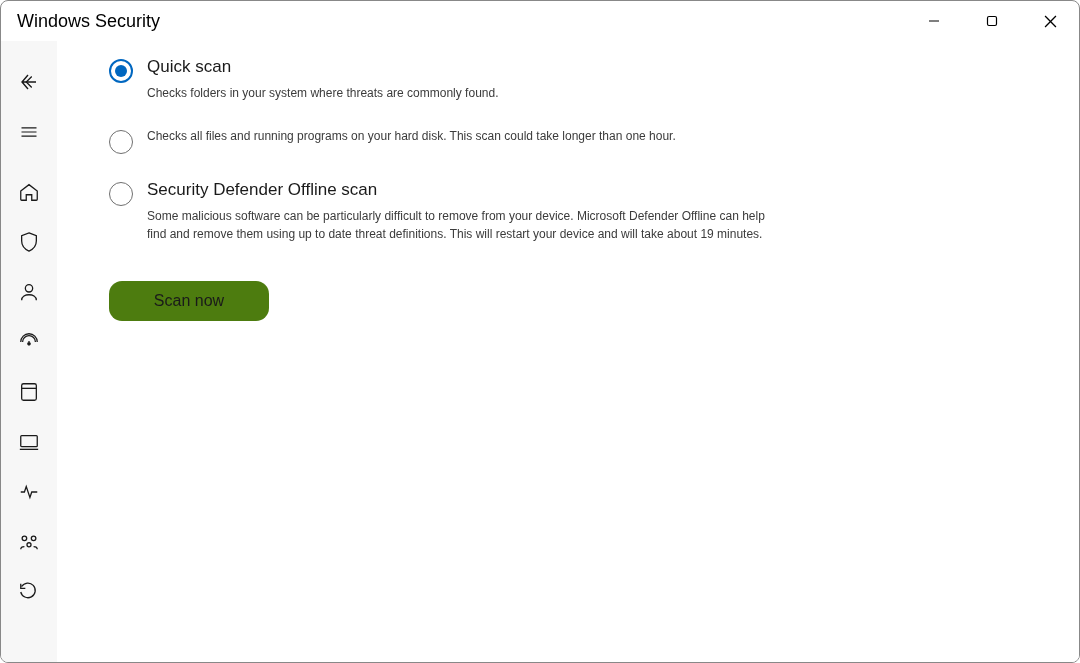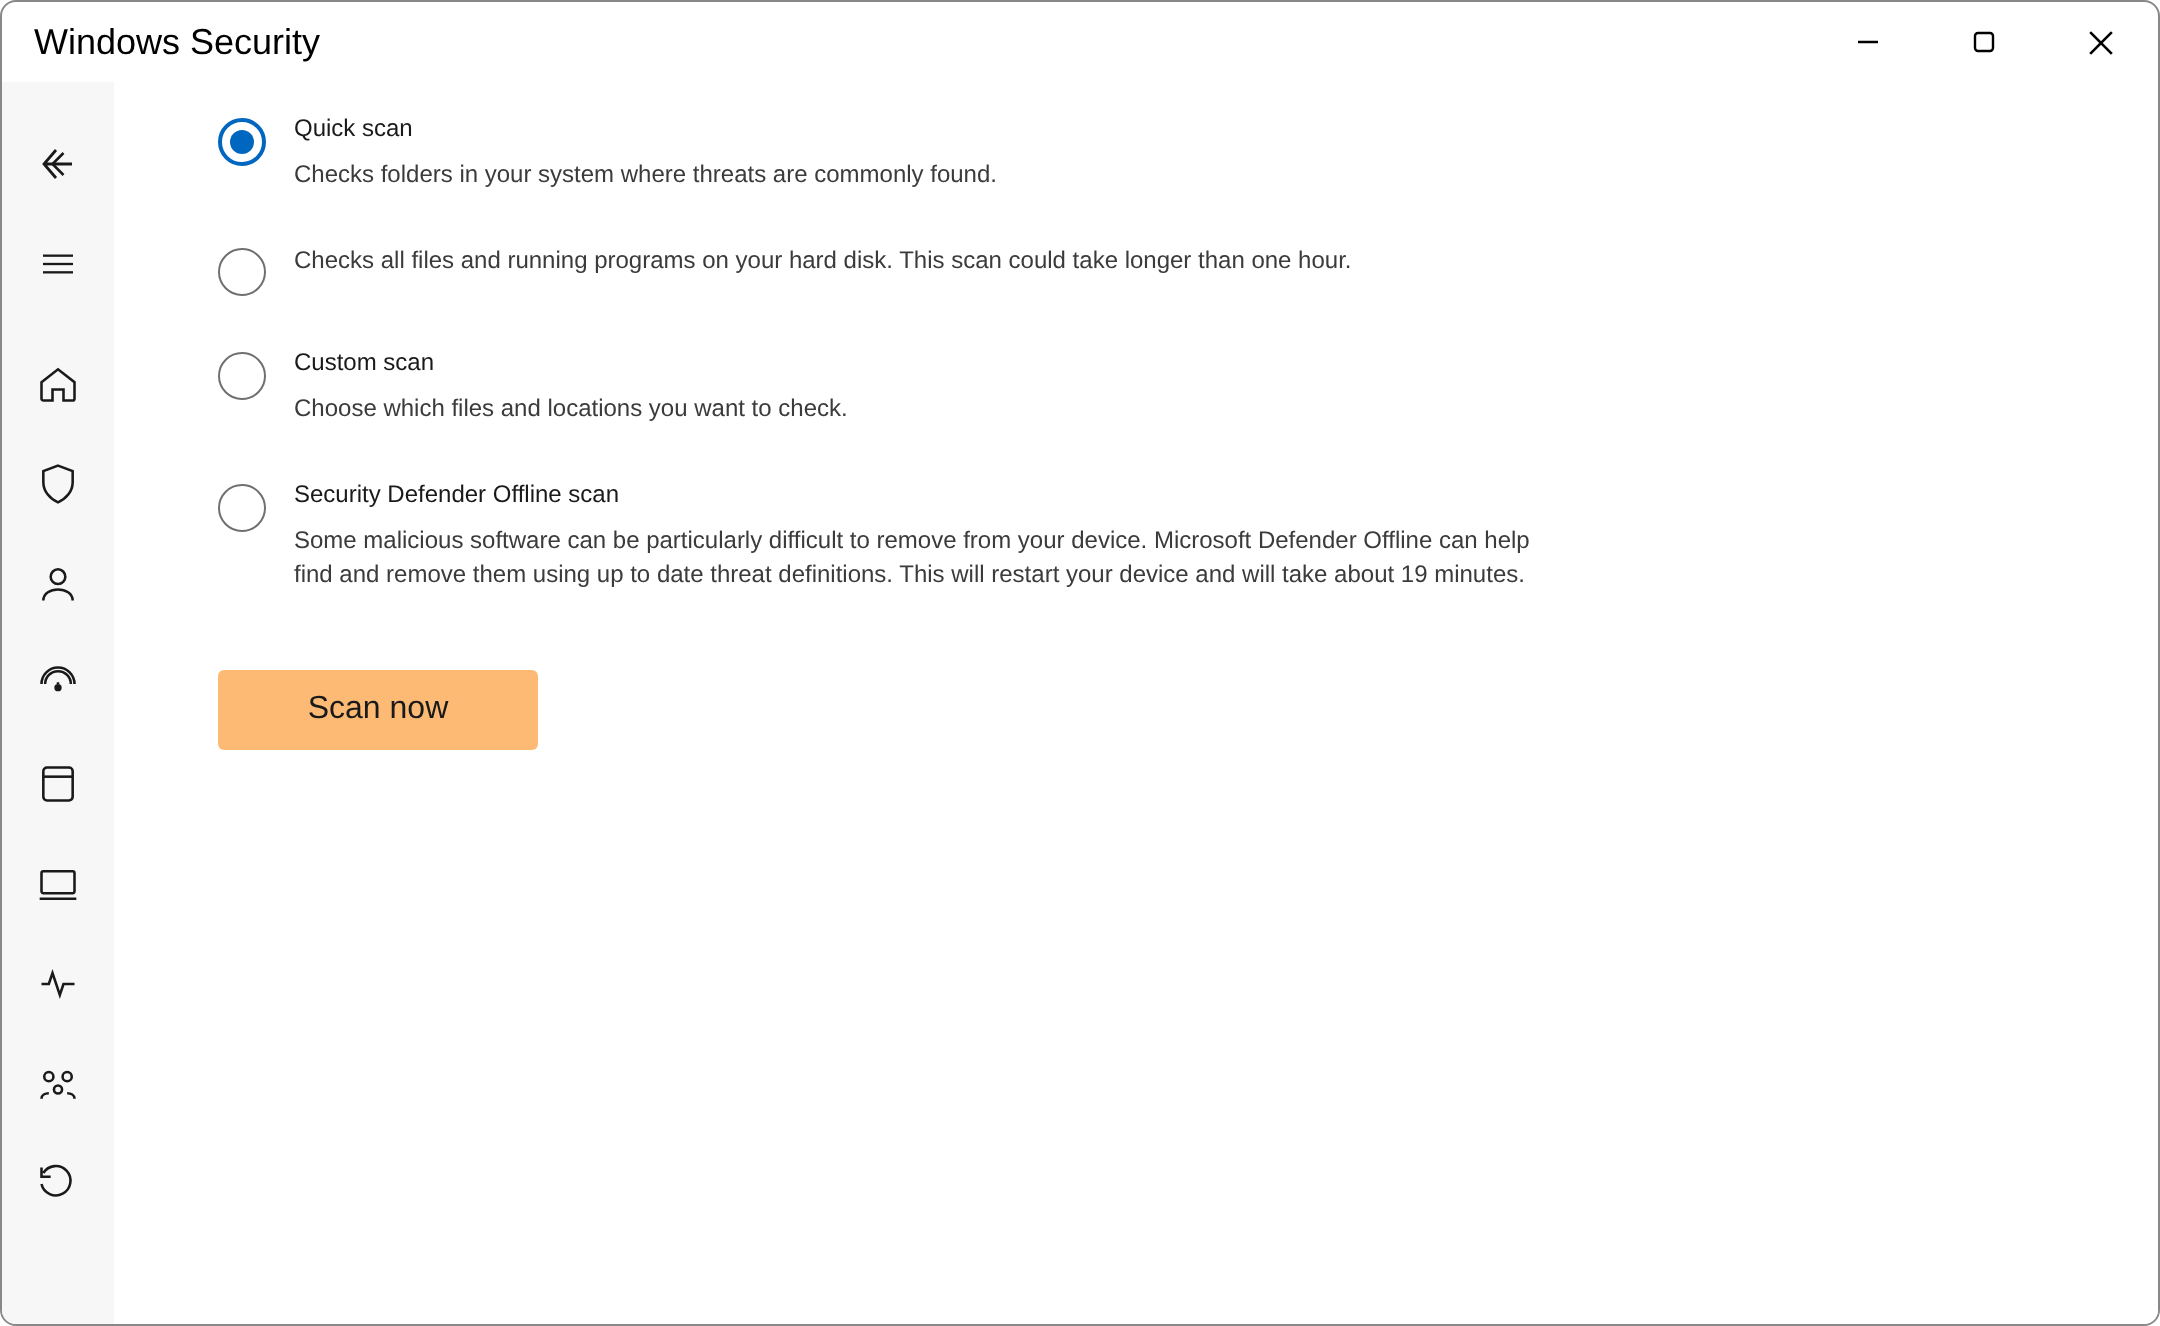--- a/index.html
+++ b/index.html
@@ -94,42 +94,42 @@
       content: "";
       position: absolute;
       top: 50%; left: 50%;
       transform: translate(-50%, -50%);
       width: 12px; height: 12px;
       background: #0067c0;
       border-radius: 50%;
     }
     .option-text { display: flex; flex-direction: column; gap: 8px; }
     .option-title {
-      font-size: 12px;
+      font-size: 17px;
       color: #1a1a1a;
       font-weight: 400;
     }
     .option-desc {
       font-size: 12px;
       color: #3b3b3b;
       line-height: 1.45;
     }
     .scan-btn {
       margin-top: 38px;
       width: 160px;
       height: 40px;
-      background: #fdba74;
+      background: #4d7c0f;
       border: none;
       font-size: 16px;
       color: #1a1a1a;
       display: flex;
       align-items: center;
       justify-content: center;
       font-family: inherit;
-      border-radius: 3px;
+      border-radius: 13px;
     }
   </style>
 </head>
 <body>
 
 <div class="titlebar">
   <div class="titlebar-left">
     <span>Windows Security</span>
   </div>
   <div class="window-controls">
@@ -237,27 +237,20 @@
         </div>
       </div>
 
       <div class="option">
         <div class="radio"></div>
         <div class="option-text">
           <div class="option-desc">Checks all files and running programs on your hard disk. This scan could take longer than one hour.</div>
         </div>
       </div>
 
-      <div class="option">
-        <div class="radio"></div>
-        <div class="option-text">
-          <div class="option-title">Custom scan</div>
-          <div class="option-desc">Choose which files and locations you want to check.</div>
-        </div>
-      </div>
 
       <div class="option">
         <div class="radio"></div>
         <div class="option-text">
           <div class="option-title">Security Defender Offline scan</div>
           <div class="option-desc">Some malicious software can be particularly difficult to remove from your device. Microsoft Defender Offline can help find and remove them using up to date threat definitions. This will restart your device and will take about 19 minutes.</div>
         </div>
       </div>
 
     </div>

